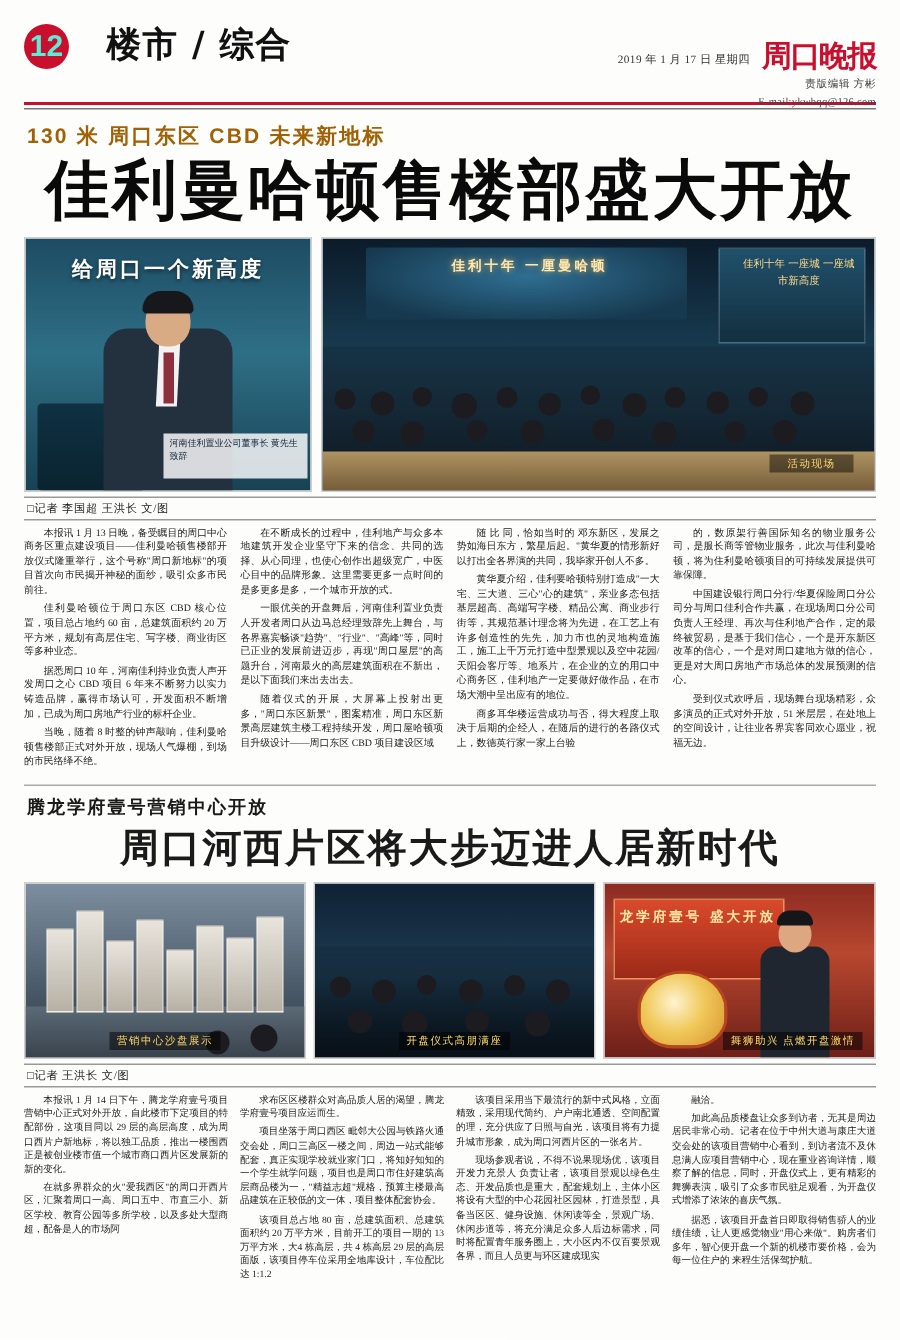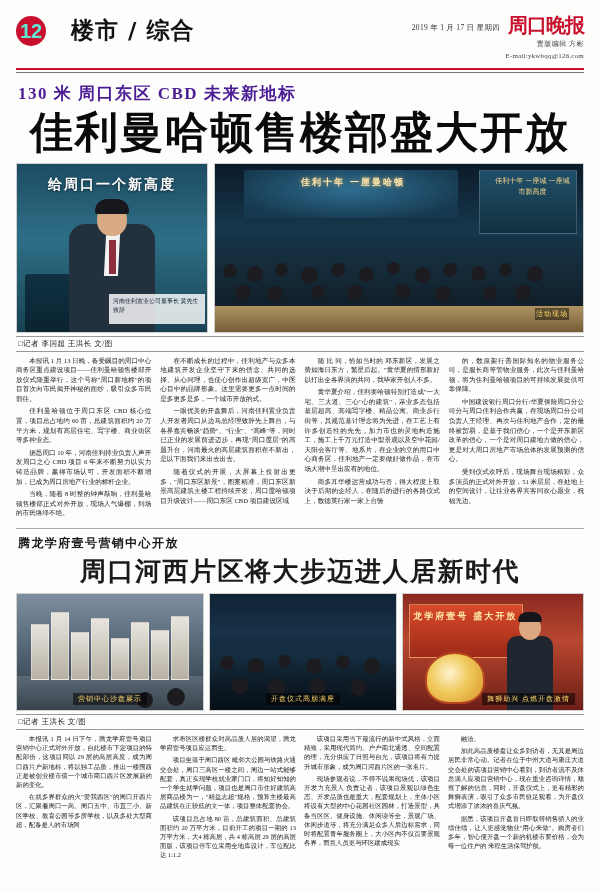--- a/index.html
+++ b/index.html
@@ -74,20 +74,21 @@
     letter-spacing: .3px;
     padding-bottom: 3px;
   }
   .paper-logo {
     font-size: 20px;
     font-weight: bold;
     color: #c8102e;
     font-family: "DejaVu Serif", serif;
     letter-spacing: -1px;
     line-height: 22px;
+    margin-top: 12px;
   }
   .mh-editor {
     font-size: 7px;
     color: #444;
     margin-top: 3px;
     letter-spacing: .5px;
   }
   .mh-email {
     font-size: 7px;
     color: #444;
@@ -100,26 +101,26 @@
     margin-top: 2px;
   }
   .rule-thin {
     height: 1px;
     background: #777;
     margin-top: 1.5px;
   }
 
   
   .kicker {
-    font-size: 17px;
+    font-size: 14px;
     font-weight: bold;
     margin: 9px 0 2px 2px;
     letter-spacing: 1.5px;
-    color: #4c1d95;
-    font-family: Liberation Serif, serif;
+    color: #a16207;
+    font-family: Liberation Sans, sans-serif;
   }
   .headline-main {
     font-size: 43px;
     font-weight: bold;
     text-align: center;
     letter-spacing: 2px;
     color: #0a0a0a;
     font-family: "DejaVu Serif", serif;
     line-height: 50px;
     margin: 0 0 6px 0;
@@ -245,21 +246,21 @@
     background: #1c1c20;
   }
   .p2table {
     position:absolute; left:0; right:0; bottom:0; height:26px;
     background: linear-gradient(180deg,#c9a86b,#8a6a3e);
     opacity:.85;
   }
   .p2label {
     position:absolute; right:14px; bottom:12px;
     background: rgba(0,0,0,.45);
-    color:#ffd76a; font-size:7px; padding:1px 1px;
+    color:#ffd76a; font-size:7px; padding:1px 12px;
     letter-spacing:1px;
   }
 
   .byline {
     font-size: 7.5px;
     color: #222;
     border-top: 1px solid #999;
     border-bottom: 1px solid #999;
     padding: 2px 0 2px 2px;
     margin-bottom: 4px;

